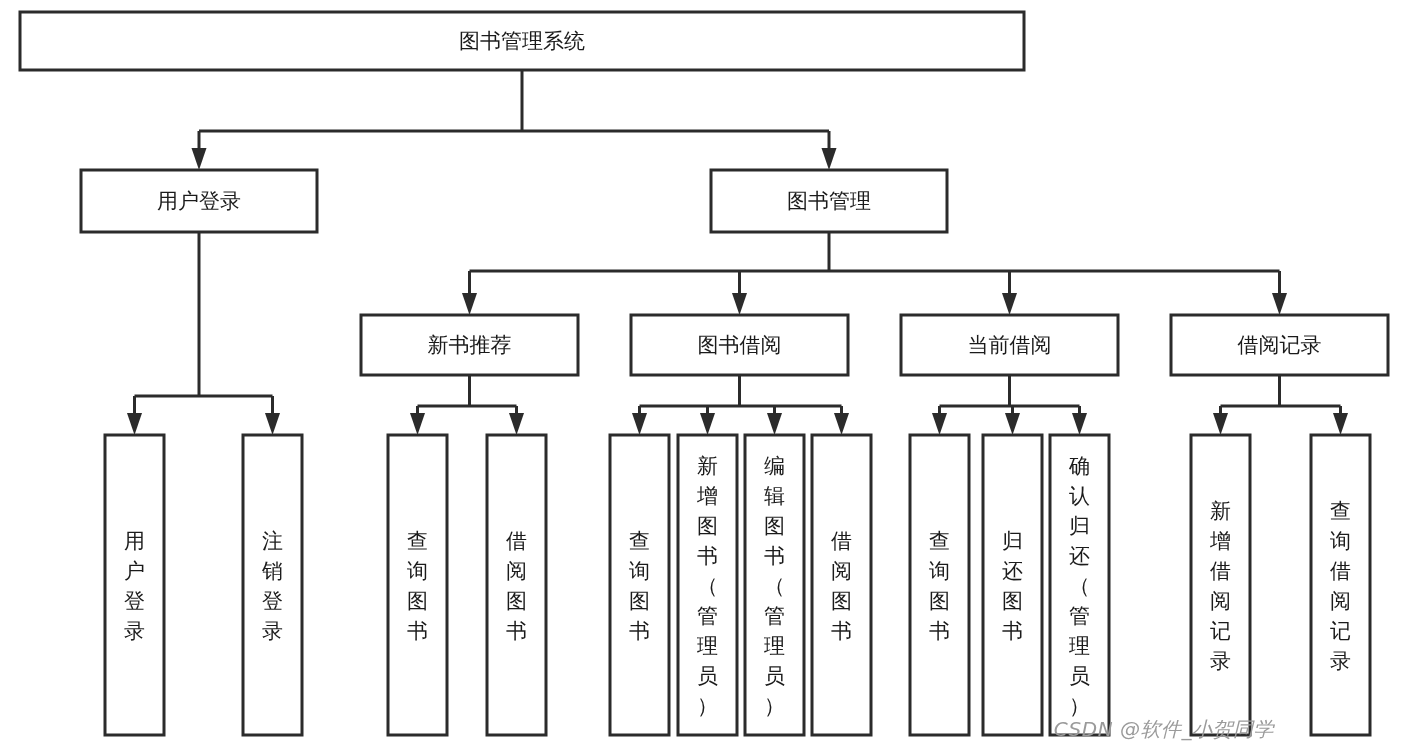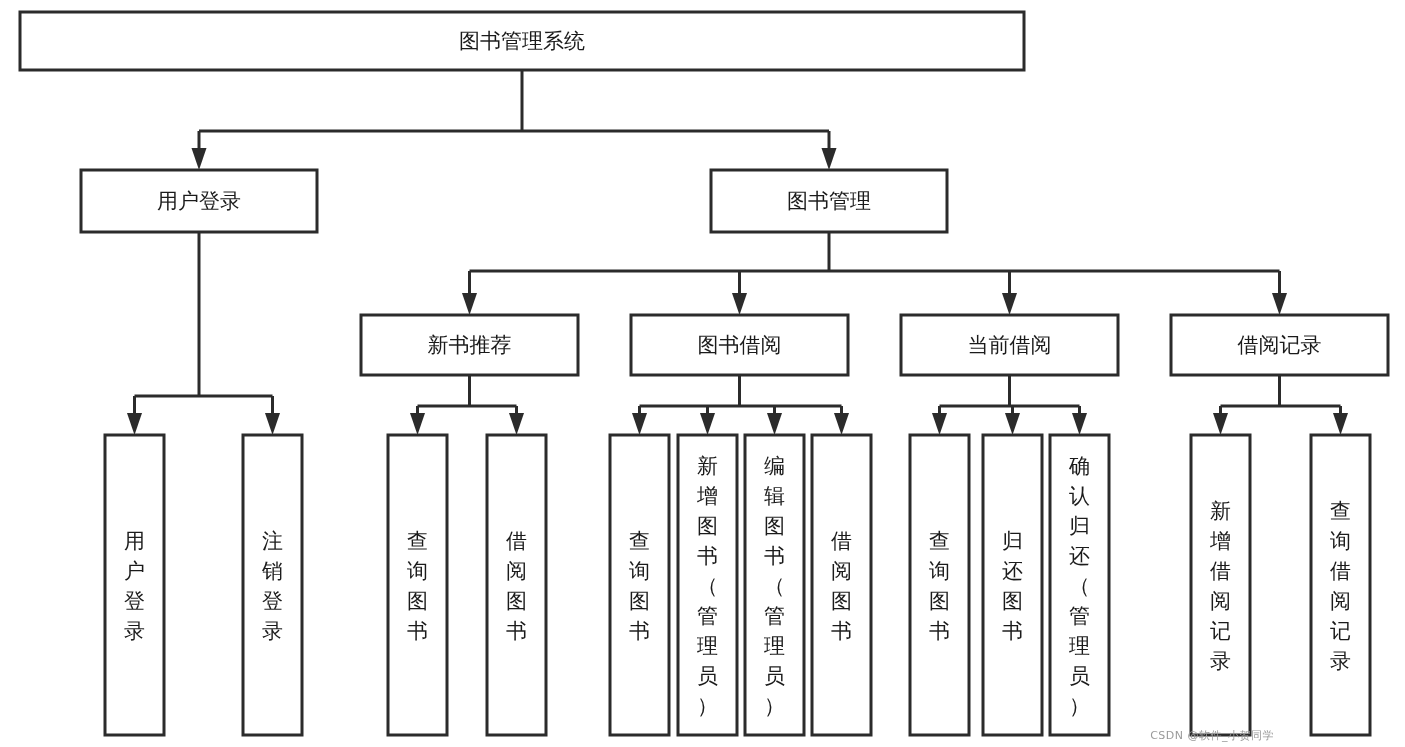--- a/index.html
+++ b/index.html
@@ -54,25 +54,26 @@
     font-family: "DejaVu Sans", "Liberation Sans", sans-serif;
     font-size: 21px;
     fill: #1b1b1b;
     text-anchor: middle;
   }
   .watermark {
     position: absolute;
     right: 8px;
     bottom: 4px;
     font-family: "DejaVu Sans", "Liberation Sans", sans-serif;
-    font-size: 11px;
+    font-size: 20px;
     color: #9a9a9a;
     white-space: nowrap;
     letter-spacing: 0.5px;
     pointer-events: none;
+    font-style: italic;
   }
 </style>
 </head>
 <body>
 
 <div id="diagram-root">
   <svg id="tree-svg" viewBox="0 0 1405 747" xmlns="http://www.w3.org/2000/svg">
     <g id="edge-layer">
         <g>
           <path class="connector" d="M522 70 L522 131"></path>

